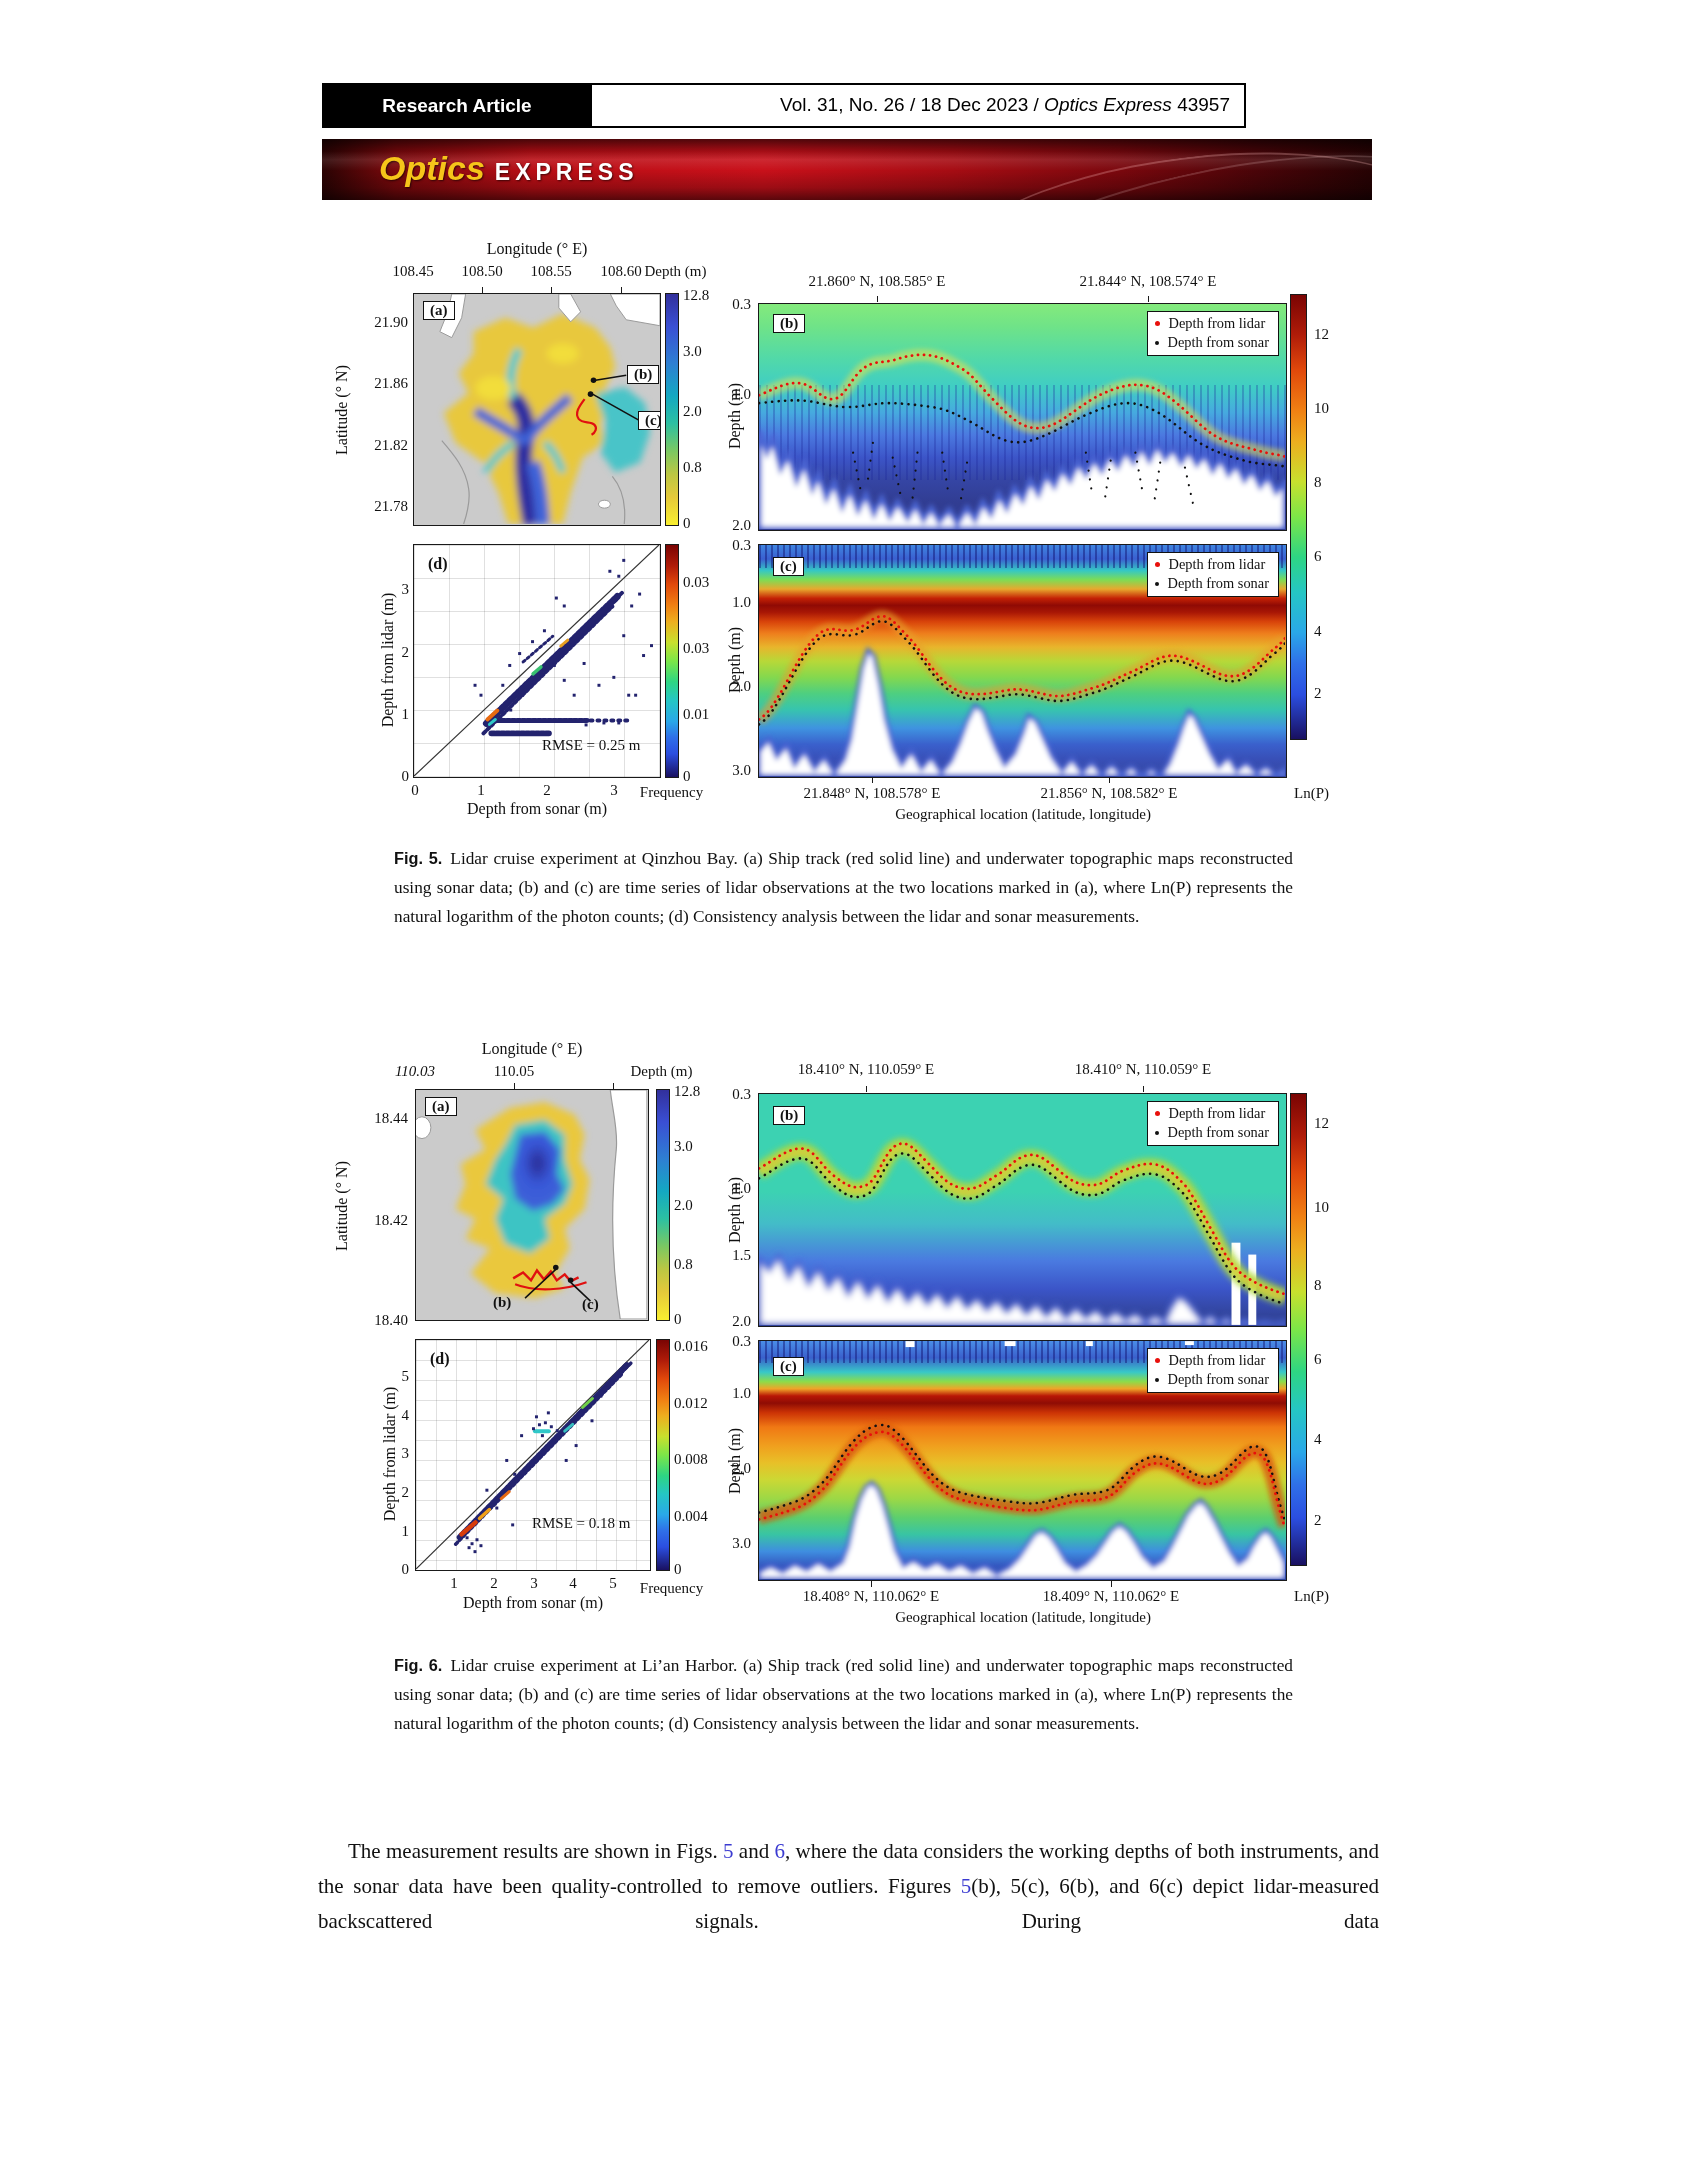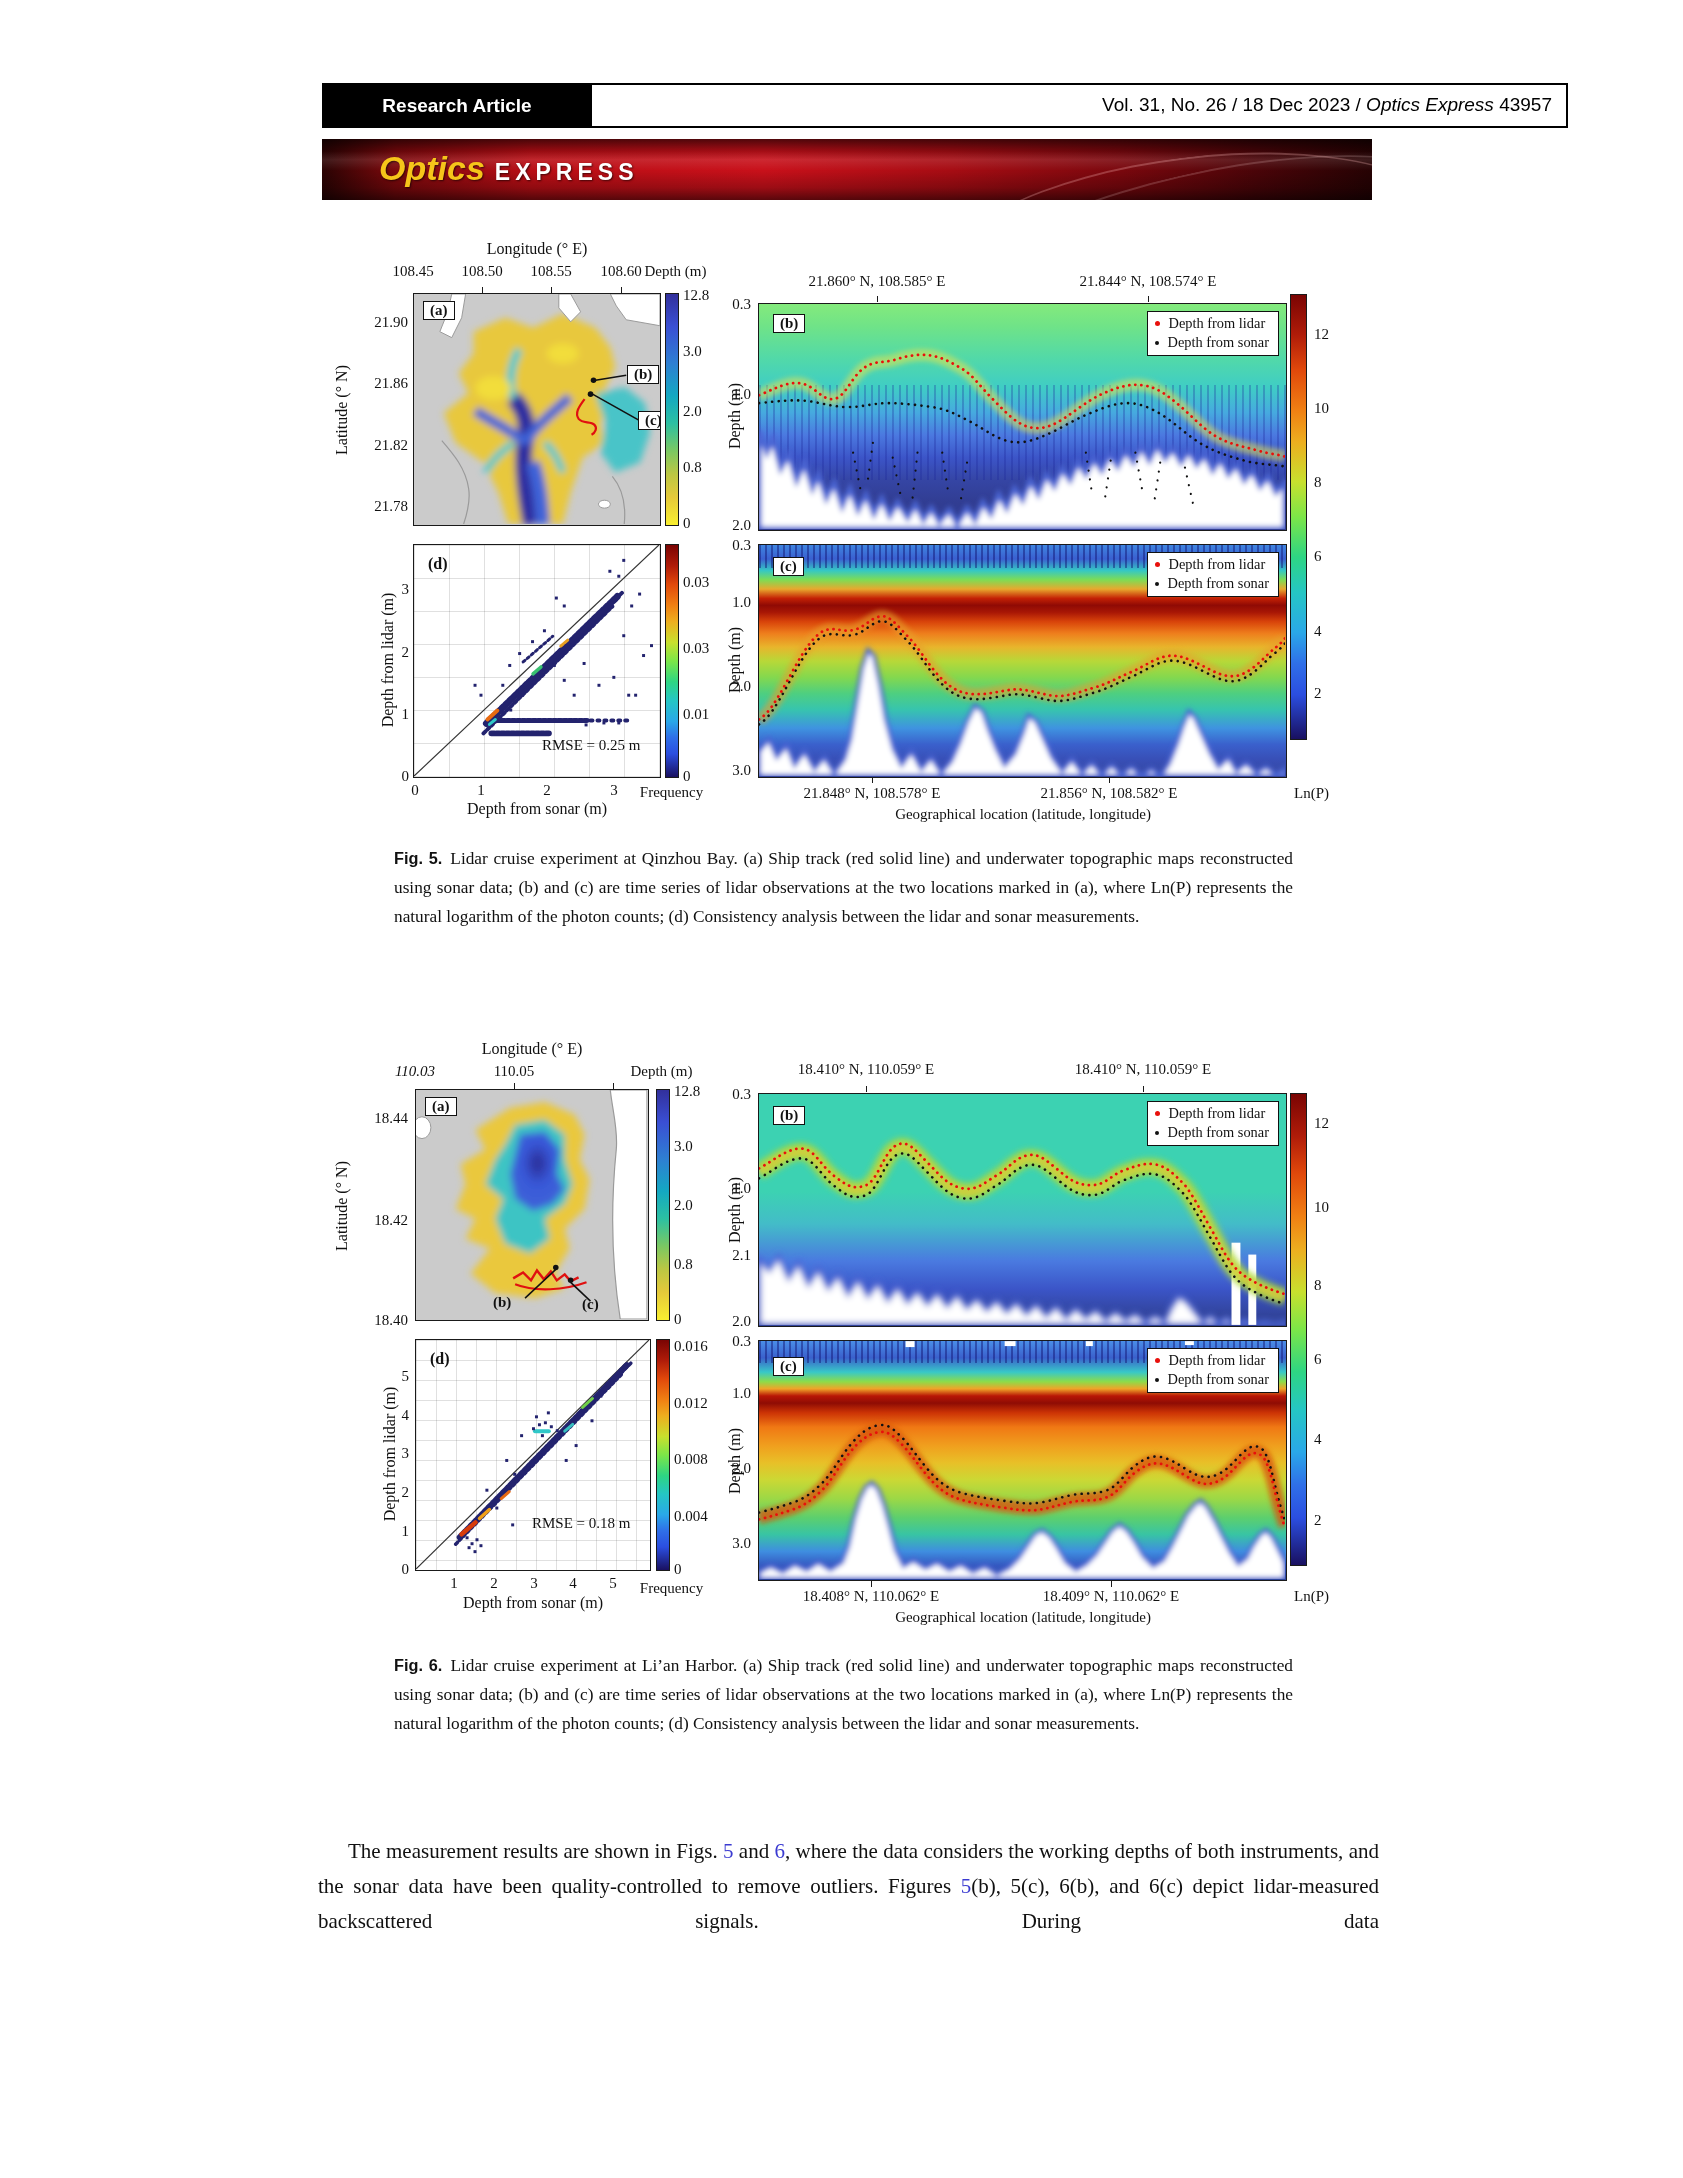--- a/index.html
+++ b/index.html
@@ -6,21 +6,21 @@
   *{box-sizing:border-box;}
   .page{position:relative;width:1683px;height:2178px;background:#fff;overflow:hidden;
         font-family:"Liberation Serif","DejaVu Serif",serif;color:#111;}
   .t{position:absolute;font-family:"Liberation Serif","DejaVu Serif",serif;color:#111;white-space:nowrap;}
   .ctr{text-align:center;}
   .cx{transform:translateX(-50%);}
   .cy{transform:translateY(-50%);}
   .rot{transform:translate(-50%,-50%) rotate(-90deg);transform-origin:center;} .f15{font-size:15px;} .f16{font-size:16px;}
 
   
-  .hdr-white{position:absolute;left:322px;top:83px;width:1246px;height:45px;background:#fff;
+  .hdr-white{position:absolute;left:322px;top:83px;width:924px;height:45px;background:#fff;
              border:2.5px solid #000;}
   .hdr-black{position:absolute;left:322px;top:83px;width:270px;height:45px;background:#000;
              display:flex;align-items:center;justify-content:center;}
   .hdr-black span{color:#fff;font:bold 19px "Liberation Sans",sans-serif;}
   .hdr-vol{position:absolute;right:14px;top:0;height:40px;line-height:40px;
            font-family:"Liberation Sans",sans-serif;font-size:19px;color:#000;}
   .hdr-vol .it{font-style:italic;}
 
   
   .banner{position:absolute;left:322px;top:139px;width:1050px;height:61px;overflow:hidden;
@@ -474,21 +474,21 @@
           <span>Depth from lidar</span>
         </div>
       <div class="row">
           <span class="ldot" style="background:#111;width:4px;height:4px;"></span>
           <span>Depth from sonar</span>
         </div>
     </div>
   </div>
   <div class="t f15 cy" style="left:717px;top:1094px;width:34px;text-align:right;">0.3</div>
   <div class="t f15 cy" style="left:717px;top:1188px;width:34px;text-align:right;">1.0</div>
-  <div class="t f15 cy" style="left:717px;top:1255px;width:34px;text-align:right;">2.1</div>
+  <div class="t f15 cy" style="left:717px;top:1255px;width:34px;text-align:right;">1.5</div>
   <div class="t f15 cy" style="left:717px;top:1321px;width:34px;text-align:right;">2.0</div>
   <div class="t f16 rot" style="left:735px;top:1210px;">Depth (m)</div>
 
   <div class="panel" style="left:758px;top:1340px;width:529px;height:241px;
        background:linear-gradient(180deg,#4a8ee8 0%,#3a60cc 7%,#38c8c8 13%,#8cdc4a 17%,#f0a428 20%,#b81605 23%,#8f0c04 26%,#cc3305 30%,#f07814 36%,#f0a01e 44%,#e8c028 51%,#ccd834 58%,#9cd846 66%,#5ccf6e 74%,#38c4a4 81%,#3f8ee0 88%,#3458c0 94%,#2c449c 100%);">
     <div class="streaks" style="top:0;height:9%;background:repeating-linear-gradient(90deg, rgba(15,15,110,.45) 0 2px, rgba(0,0,0,0) 2px 6px);"></div>
     <svg width="526" height="238" viewBox="0 0 531 240">
       <defs>
           <filter id="bc6" x="-20%" y="-20%" width="140%" height="140%">
             <feGaussianBlur stdDeviation="2.5"></feGaussianBlur>

